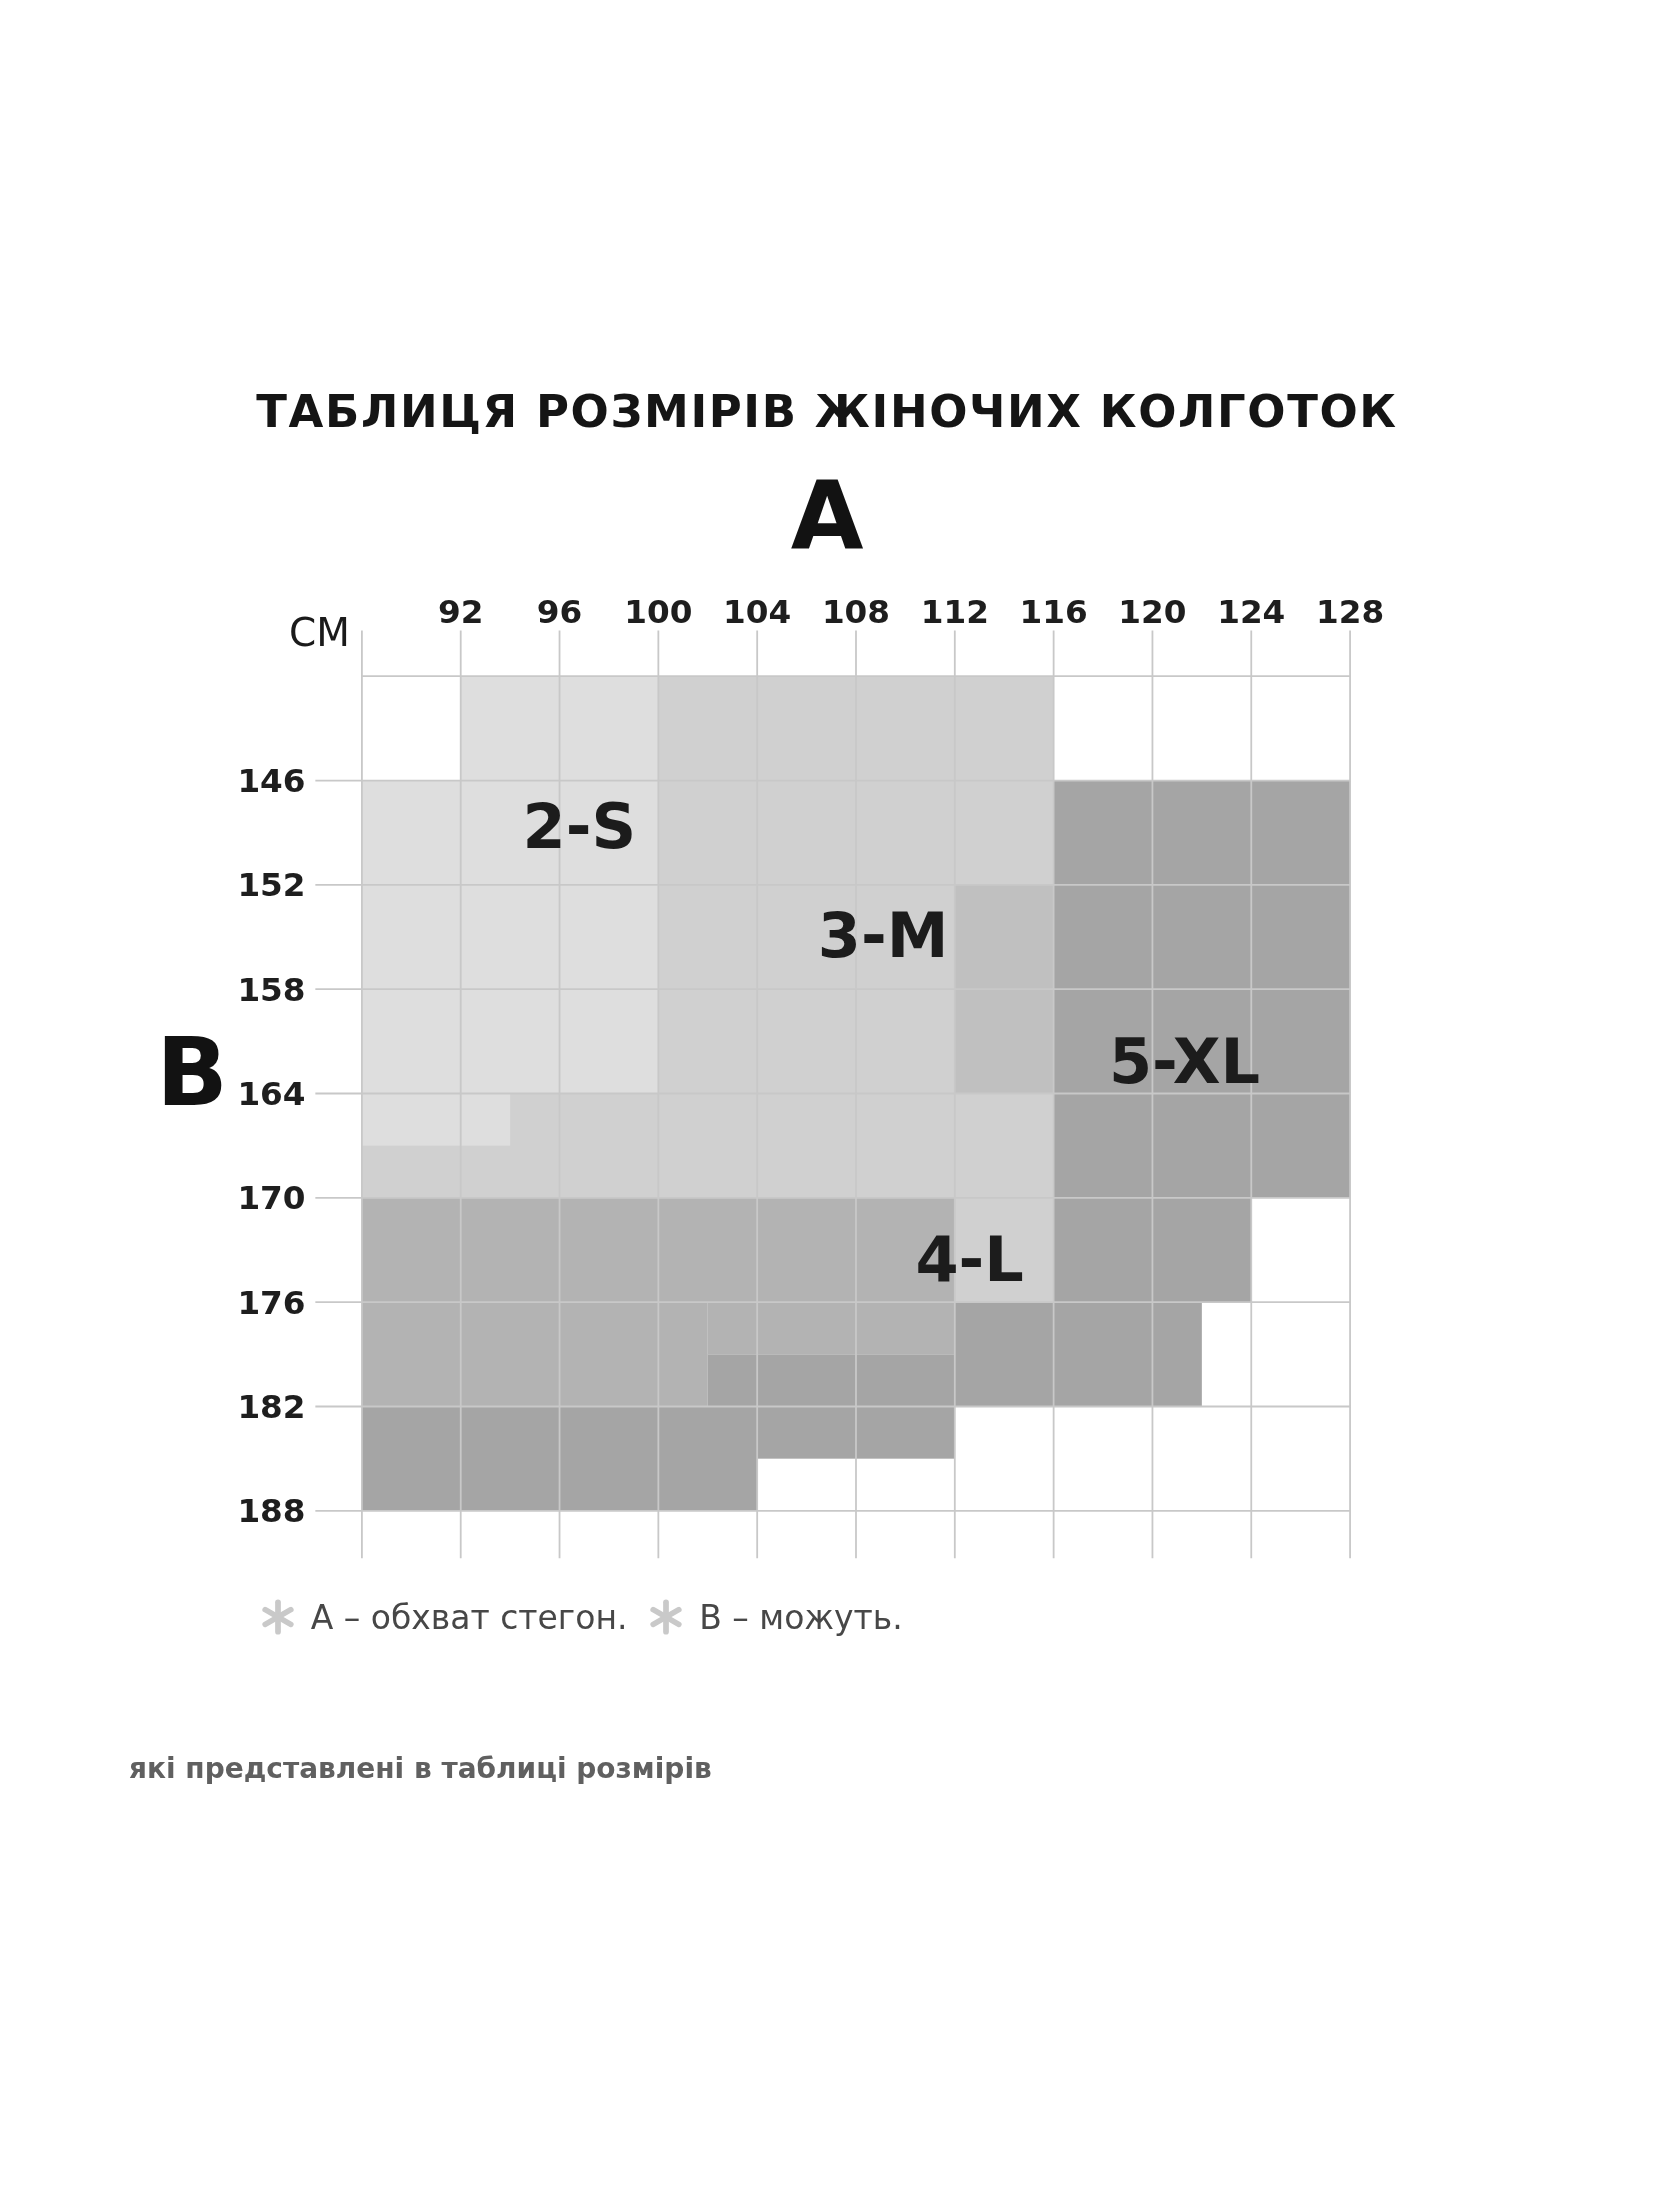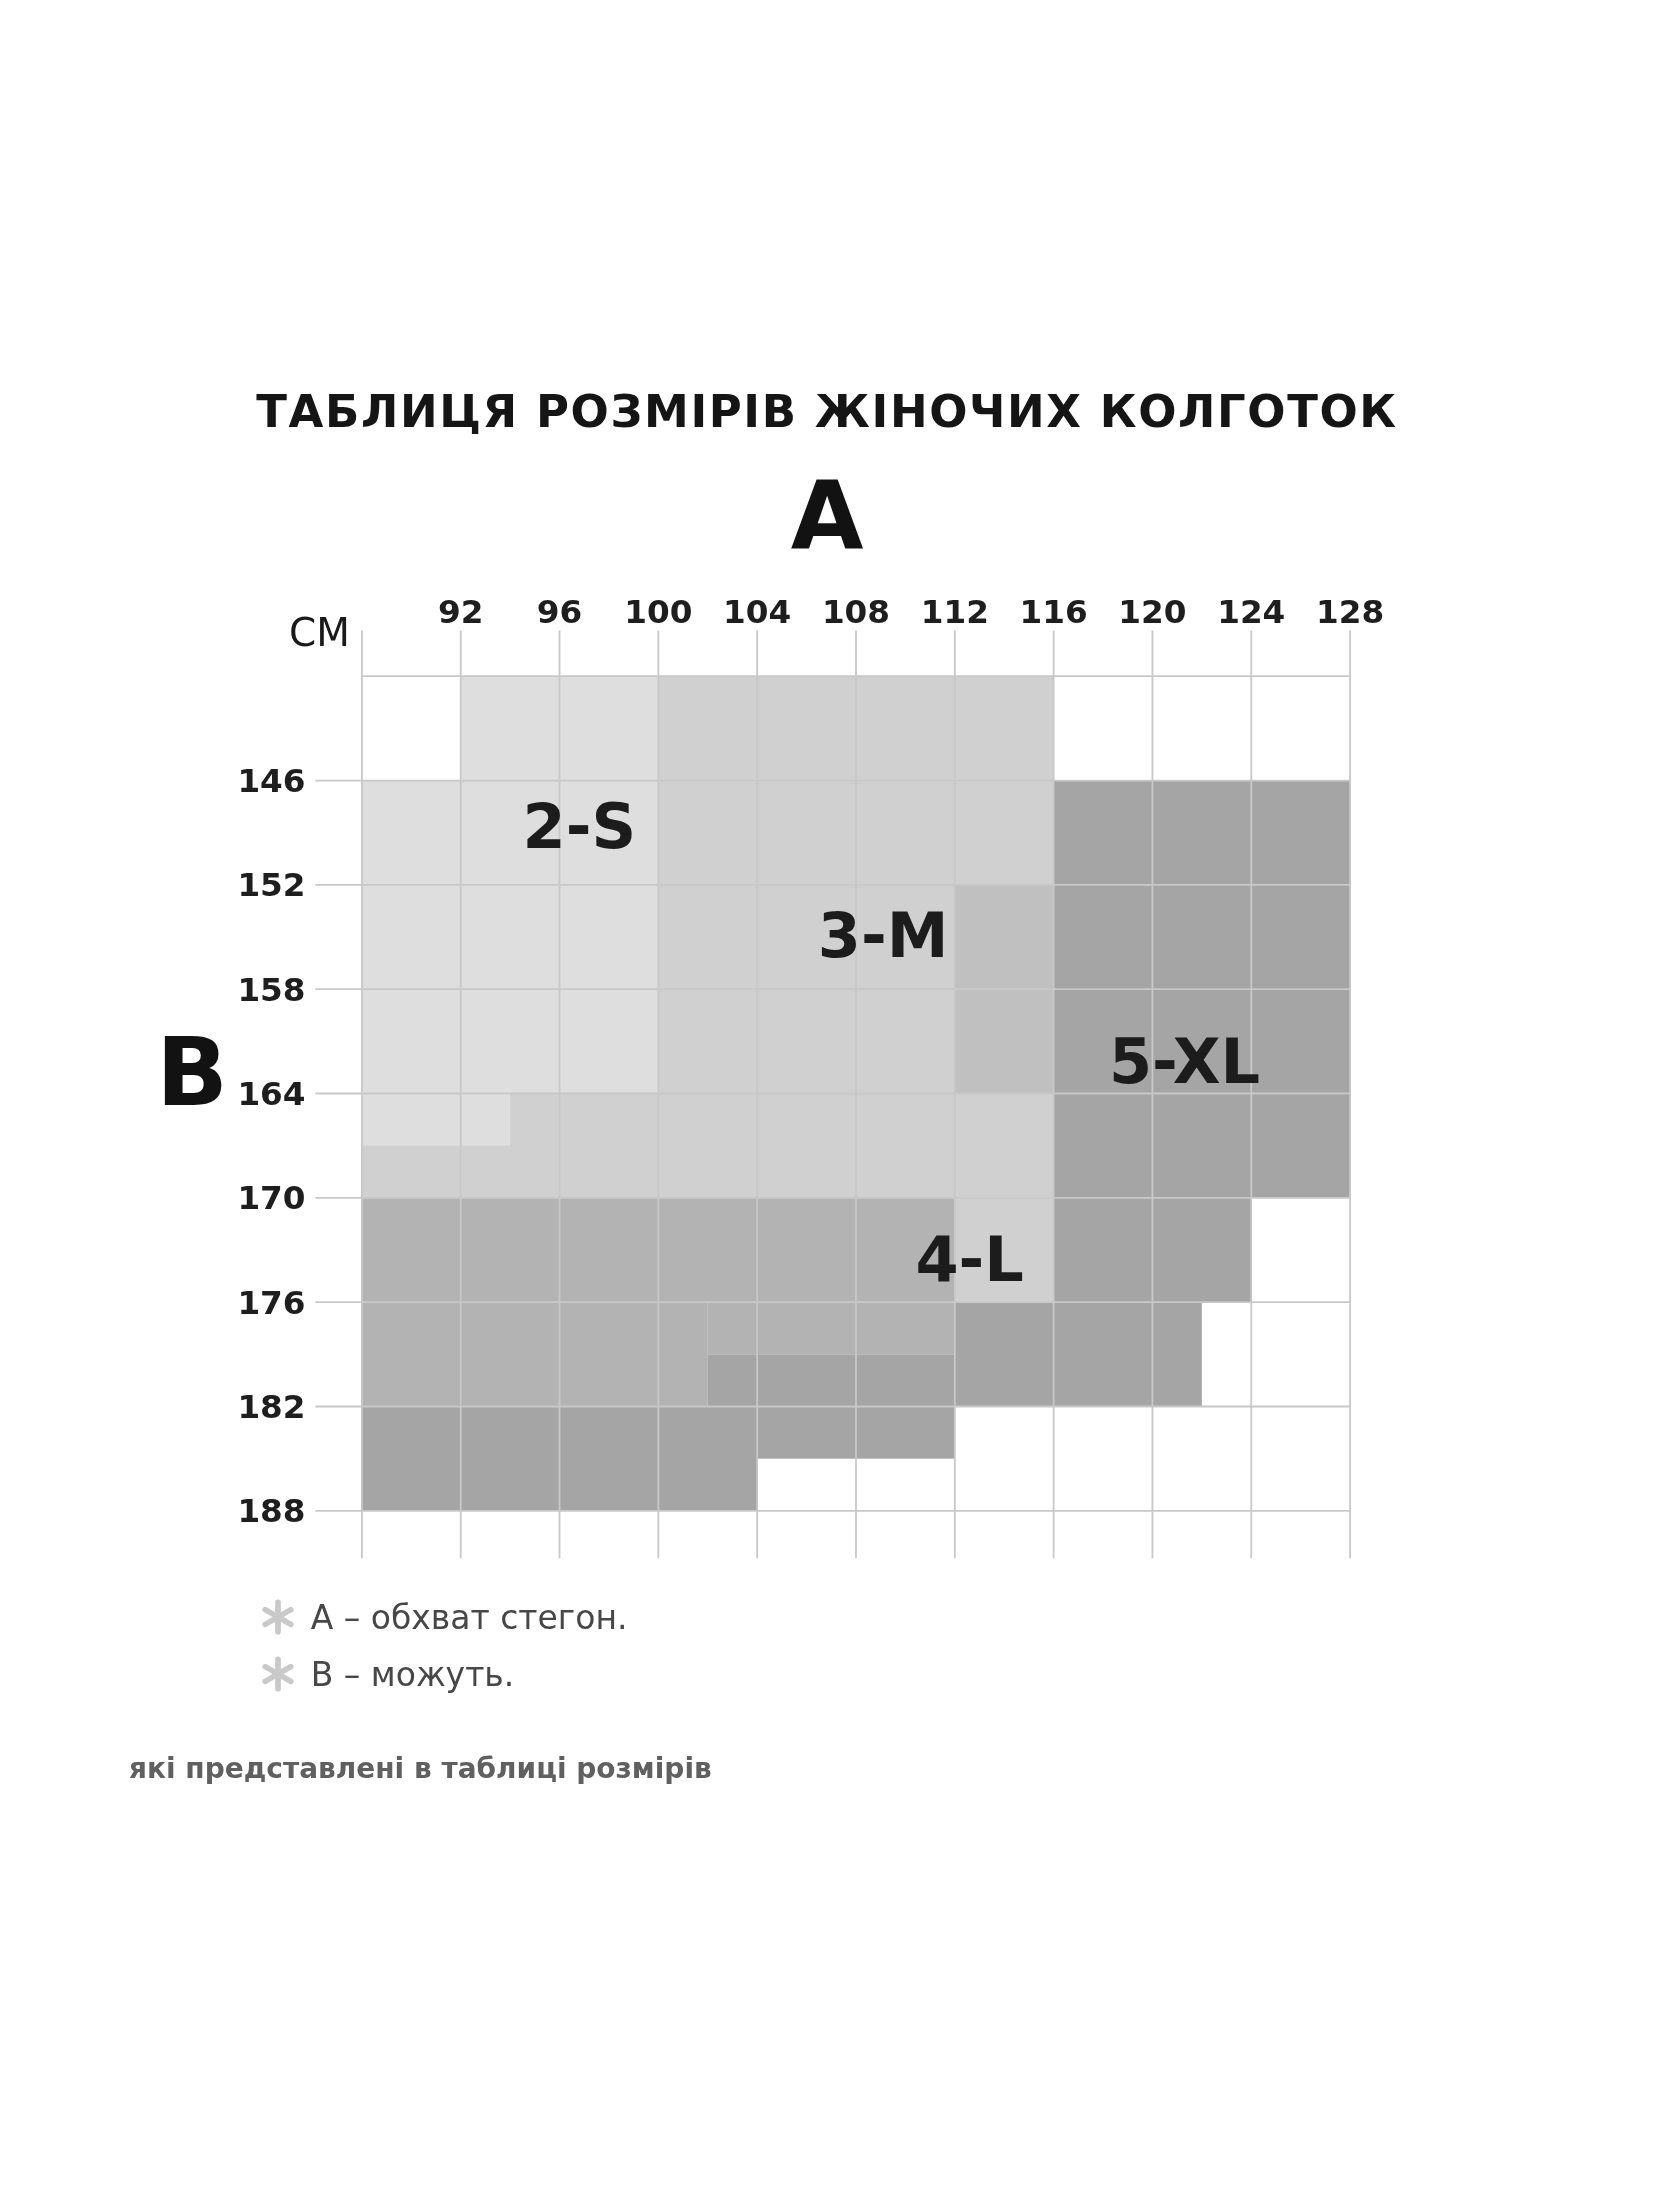--- a/index.html
+++ b/index.html
@@ -22,21 +22,21 @@
   }
   #unit-label{
     top:613px;left:350px;transform:translateX(-100%);
     font-size:39px;font-weight:400;color:#1a1a1a;line-height:1;
   }
   #chart-svg{top:0;left:0;}
   svg text{font-family:"DejaVu Sans","Liberation Sans",sans-serif;}
   .tick-label{font-size:40px;font-weight:700;fill:#1e1e1e;}
   .size-label{font-size:76px;font-weight:700;fill:#1c1c1c;}
   #legend{
-    top:1599px;left:260px;display:flex;flex-direction:column;gap:21px;
+    top:1599px;left:260px;display:flex;flex-direction:row;gap:21px;
   }
   .legend-row{display:flex;align-items:center;gap:14.7px;}
   .legend-text{font-size:33px;color:#474747;line-height:1;}
   .asterisk{width:36px;height:36px;flex:0 0 36px;}
   #footnote{
     top:1748px;left:129px;width:1413px;
     font-size:28px;font-weight:700;color:#606060;line-height:41px;
   }
   #footnote .indent{padding-left:63px;}
 </style>

